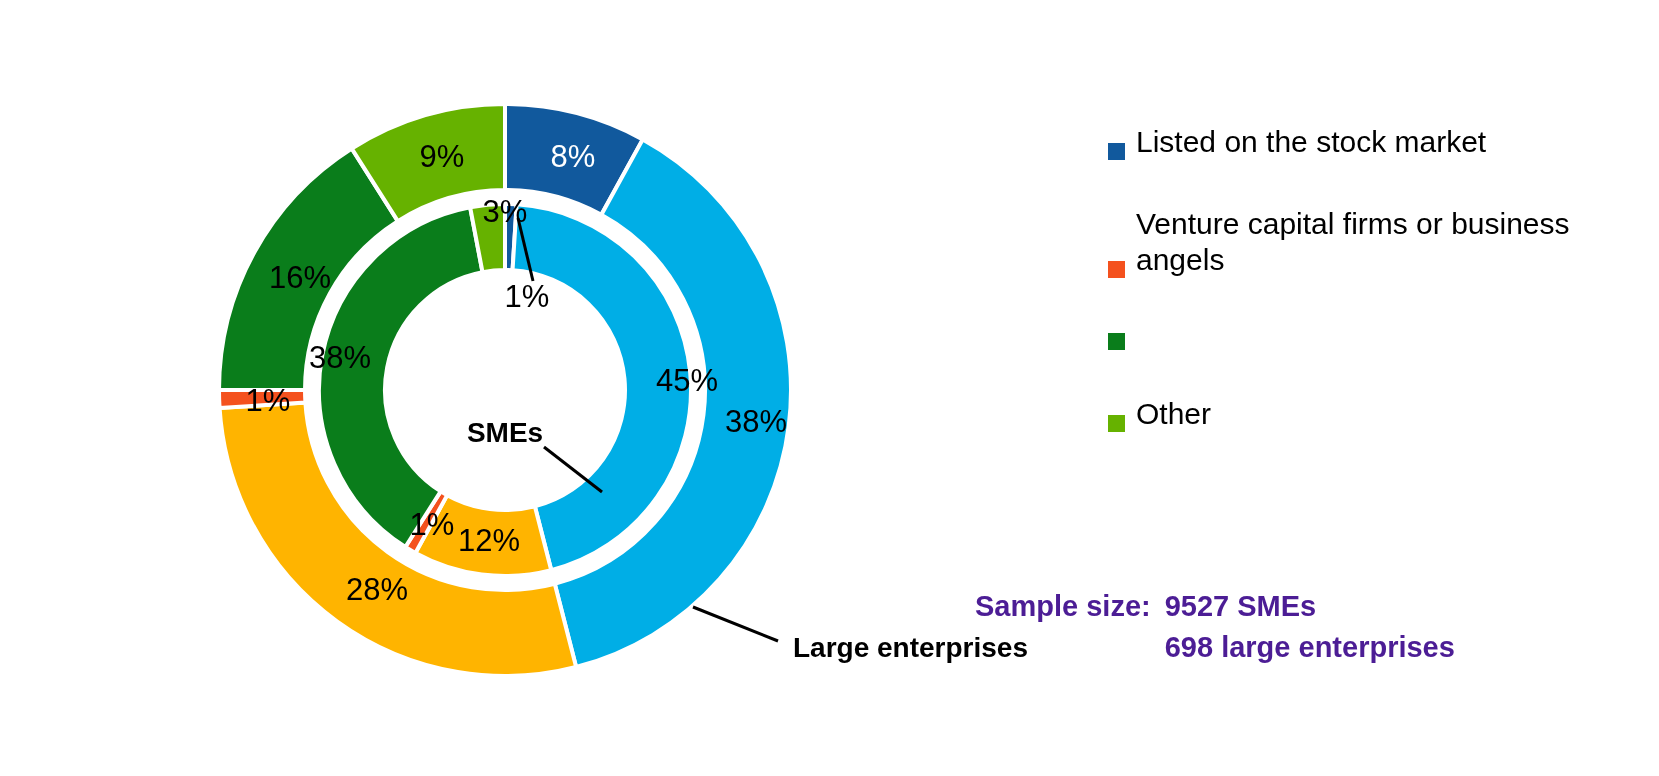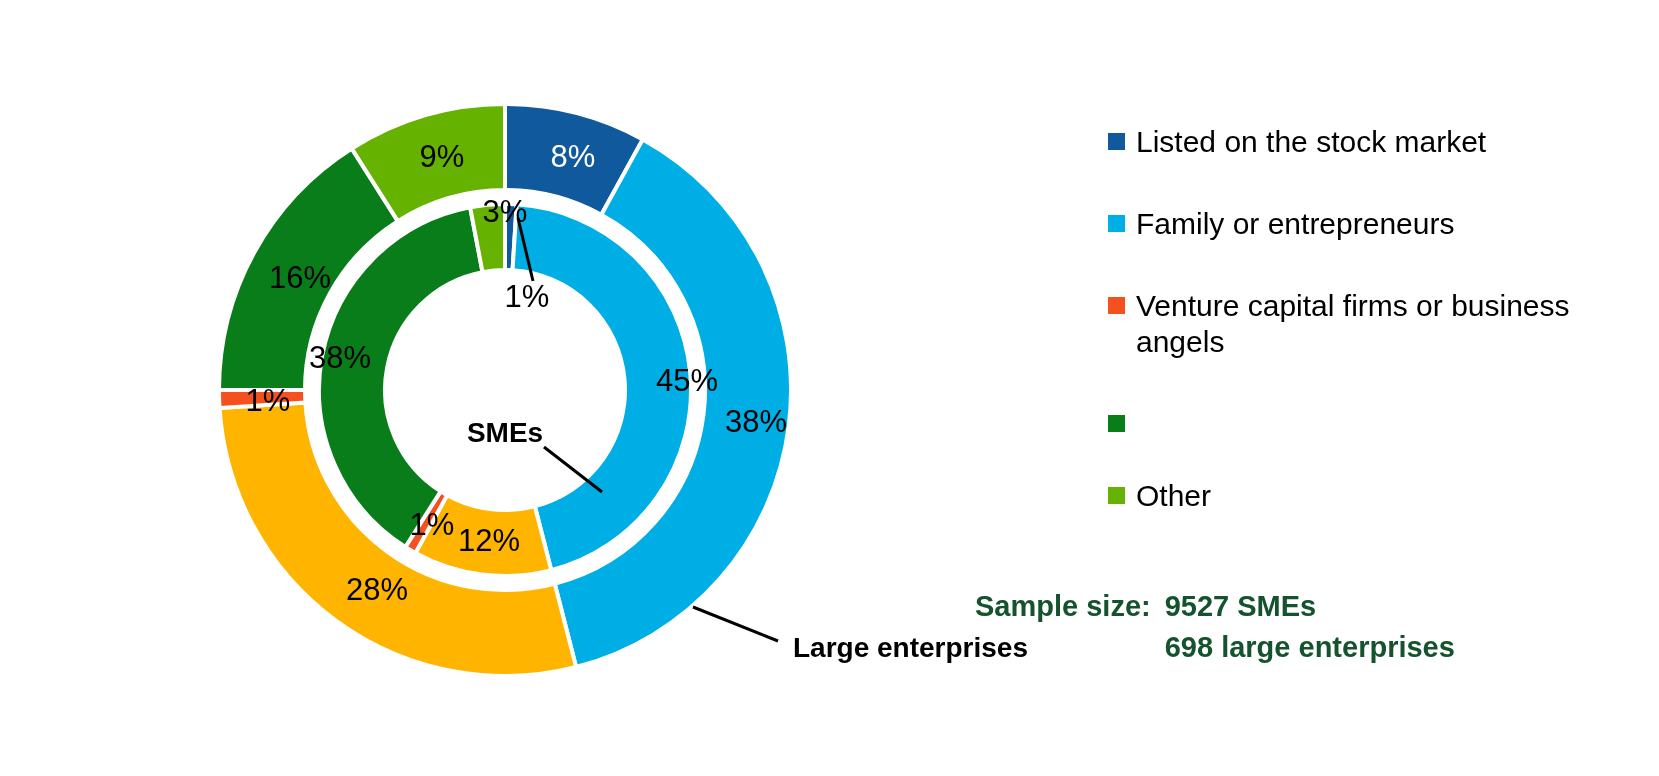--- a/index.html
+++ b/index.html
@@ -52,21 +52,21 @@
 
   
   #legend {
     position: absolute;
     left: 1108px;
     top: 124px;
     width: 470px;
   }
   .legend-item {
     display: flex;
-    align-items: flex-start;
+    align-items: flex-end;
     margin-bottom: 46px;
   }
   .legend-item.two-line {
   }
   .legend-swatch {
     width: 17px;
     height: 17px;
     flex: 0 0 17px;
     margin-top: 9px;
     margin-right: 11px;
@@ -83,21 +83,21 @@
   #sample-size {
     position: absolute;
     left: 975px;
     top: 586px;
     display: flex;
     align-items: flex-start;
     font-family: "Liberation Sans", sans-serif;
     font-size: 29px;
     font-weight: bold;
     line-height: 41px;
-    color: #14532d;
+    color: #4c1d95;
   }
   #sample-size-label {
     margin-right: 14px;
     white-space: nowrap;
   }
   #sample-size-values {
     white-space: pre-line;
   }
 </style>
 </head>
@@ -146,24 +146,20 @@
 
     <text class="ring-caption" x="505" y="442" text-anchor="middle">SMEs</text>
     <text class="ring-caption" x="793" y="657" text-anchor="start">Large enterprises</text>
   </svg>
 
   <div id="legend">
       <div class="legend-item">
         <span class="legend-swatch" style="background: rgb(17, 89, 157);"></span>
         <span class="legend-text">Listed on the stock market</span>
       </div>
-      <div class="legend-item">
-        <span class="legend-swatch" style="background: rgb(0, 174, 230);"></span>
-        <span class="legend-text">Family or entrepreneurs</span>
-      </div>
       <div class="legend-item two-line">
         <span class="legend-swatch" style="background: rgb(244, 81, 30);"></span>
         <span class="legend-text">Venture capital firms or business
 angels</span>
       </div>
       <div class="legend-item">
         <span class="legend-swatch" style="background: rgb(10, 125, 27);"></span>
       </div>
       <div class="legend-item">
         <span class="legend-swatch" style="background: rgb(102, 178, 0);"></span>

